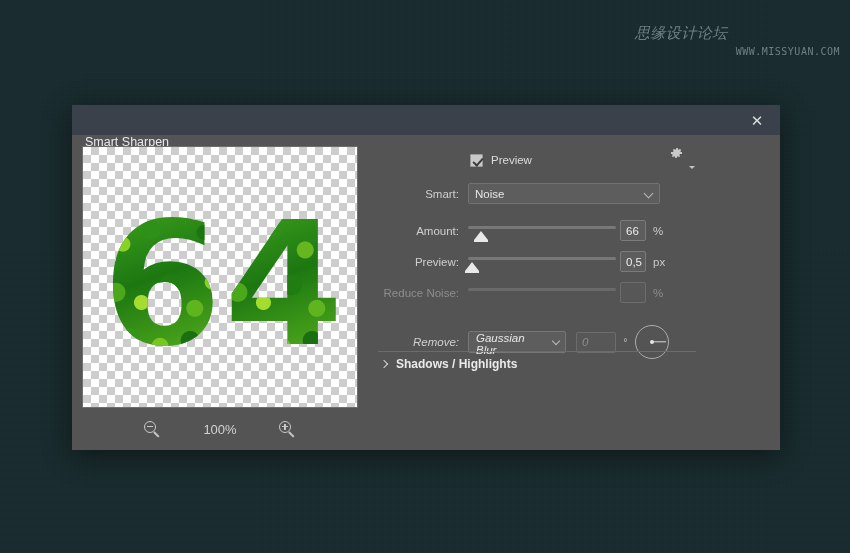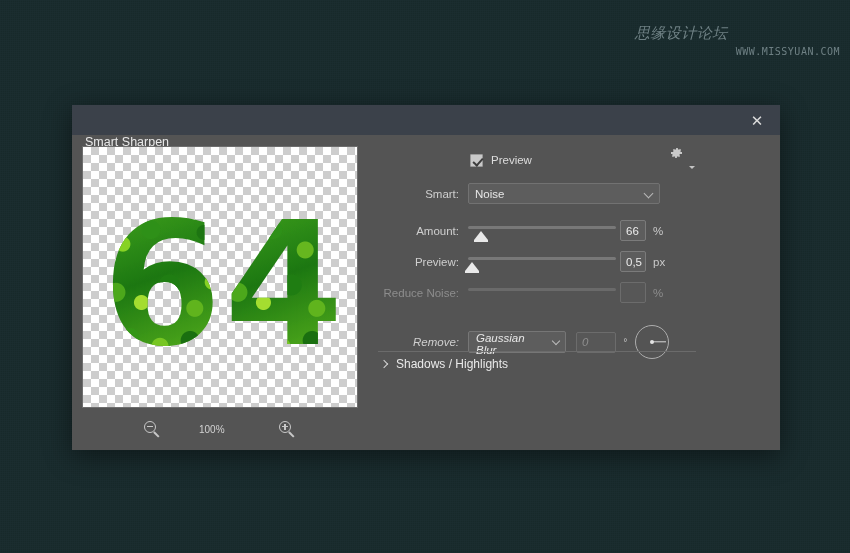--- a/index.html
+++ b/index.html
@@ -143,21 +143,21 @@
     background: #c8c8c8;
     transform: rotate(45deg);
     transform-origin: left center;
   }
   .zoom-icon .bar-h, .zoom-icon .bar-v {
     position: absolute; background: #c8c8c8;
   }
   .zoom-icon .bar-h { left: 3px; top: 5.4px; width: 6px; height: 1.4px; }
   .zoom-icon .bar-v { left: 5.3px; top: 3.1px; width: 1.4px; height: 6px; }
   #zoom-level {
-    color: #d2d2d2; font-size: 10px; min-width: 42px; text-align: left;
+    color: #d2d2d2; font-size: 13px; min-width: 42px; text-align: center;
   }
 
   
   #right-pane {
     flex: 1;
     position: relative;
     padding: 14px 18px 0 0;
   }
   .row {
     display: flex; align-items: center;
@@ -364,21 +364,21 @@
   }
   #sh-chevron {
     width: 6px; height: 6px;
     border-right: 1.5px solid #d6d6d6;
     border-bottom: 1.5px solid #d6d6d6;
     transform: rotate(-45deg);
     margin: 0 9px 0 3px;
   }
   #shadows-label {
     font-size: 12px;
-    font-weight: normal;
+    font-weight: bold;
     color: #eaeaea;
   }
 </style>
 </head>
 <body>
 
 <div id="desktop-noise"></div>
 
 <div id="watermark">
   <span class="wm-cn">思缘设计论坛</span>

